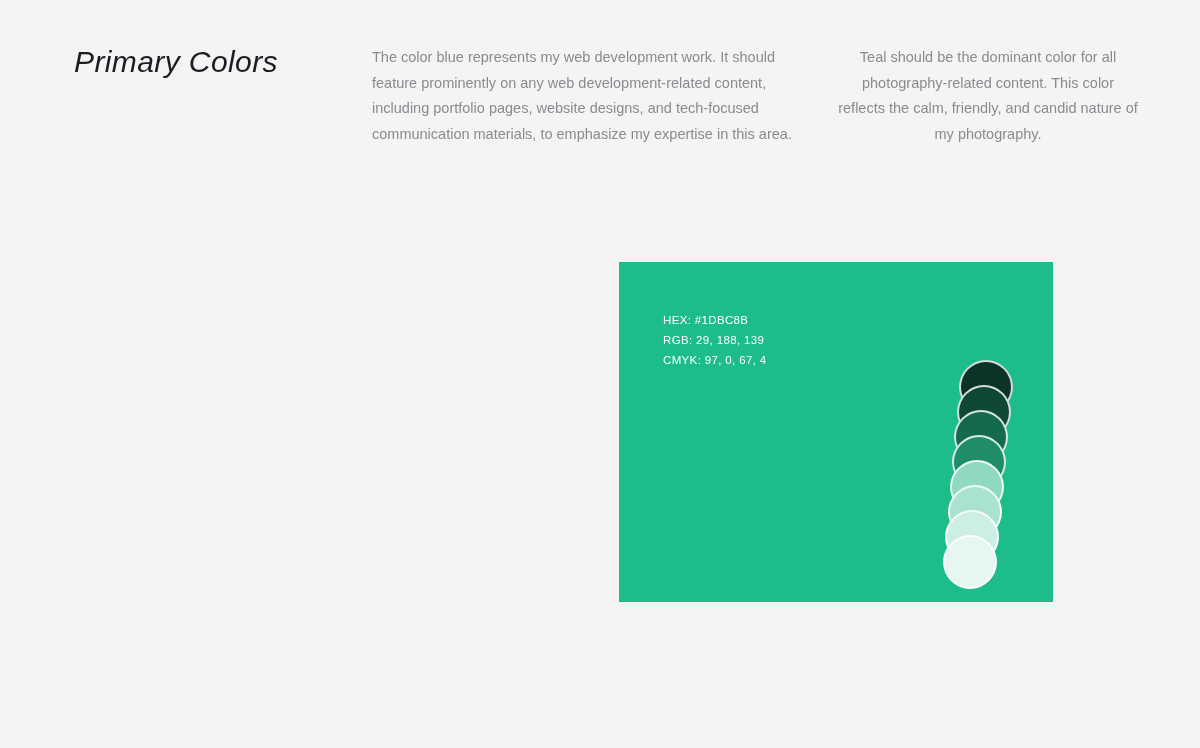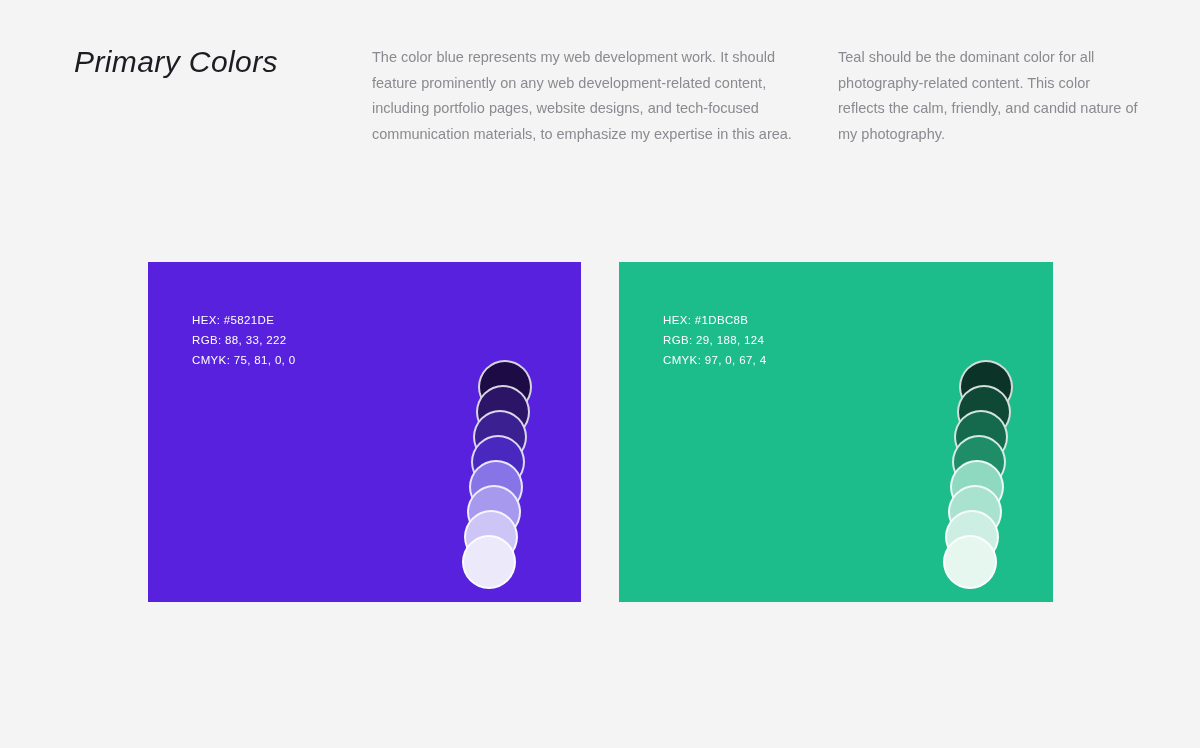--- a/index.html
+++ b/index.html
@@ -49,20 +49,21 @@
   }
   .desc-blue {
     left: 372px;
     top: 45px;
     width: 428px;
   }
   .desc-teal {
     left: 838px;
     top: 45px;
     width: 300px;
+    text-align: center;
   }
 
   
   .cards {
     position: absolute;
     left: 0;
     top: 0;
     width: 1200px;
     height: 748px;
   }
@@ -119,42 +120,25 @@
 <div class="header-row">
   <h1 class="page-title">Primary Colors</h1>
 
   <p class="desc desc-blue">The color blue represents my web development work. It should feature prominently on any web development-related content, including portfolio pages, website designs, and tech-focused communication materials, to emphasize my expertise in this area.</p>
 
   <p class="desc desc-teal">Teal should be the dominant color for all photography-related content. This color reflects the calm, friendly, and candid nature of my photography.</p>
 </div>
 
 <div class="cards">
 
-  <div class="swatch-card card-blue" id="card-blue" style="background: rgb(88, 33, 222);">
-    <div class="swatch-meta">
-      <div>HEX: #5821DE</div>
-      <div>RGB: 88, 33, 222</div>
-      <div>CMYK: 75, 81, 0, 0</div>
-    </div>
-    <div class="circle-stack" id="stack-blue">
-        <div class="shade-circle" style="background: rgb(28, 11, 68); top: 0px; left: 18px; z-index: 1;"></div>
-        <div class="shade-circle" style="background: rgb(44, 21, 102); top: 25px; left: 15.7px; z-index: 2;"></div>
-        <div class="shade-circle" style="background: rgb(58, 32, 144); top: 50px; left: 13.4px; z-index: 3;"></div>
-        <div class="shade-circle" style="background: rgb(72, 40, 191); top: 75px; left: 11.1px; z-index: 4;"></div>
-        <div class="shade-circle" style="background: rgb(135, 117, 232); top: 100px; left: 8.8px; z-index: 5;"></div>
-        <div class="shade-circle" style="background: rgb(167, 153, 238); top: 125px; left: 6.5px; z-index: 6;"></div>
-        <div class="shade-circle" style="background: rgb(205, 197, 245); top: 150px; left: 4.2px; z-index: 7;"></div>
-        <div class="shade-circle" style="background: rgb(236, 233, 251); top: 175px; left: 1.9px; z-index: 8;"></div>
-      </div>
-  </div>
 
   <div class="swatch-card card-teal" id="card-teal" style="background: rgb(29, 188, 139); padding-left: 12px;">
     <div class="swatch-meta">
       <div>HEX: #1DBC8B</div>
-      <div>RGB: 29, 188, 124</div>
+      <div>RGB: 29, 188, 139</div>
       <div>CMYK: 97, 0, 67, 4</div>
     </div>
     <div class="circle-stack teal-stack" id="stack-teal">
         <div class="shade-circle" style="background: rgb(12, 51, 39); top: 0px; left: 18px; z-index: 1;"></div>
         <div class="shade-circle" style="background: rgb(15, 72, 52); top: 25px; left: 15.7px; z-index: 2;"></div>
         <div class="shade-circle" style="background: rgb(21, 106, 77); top: 50px; left: 13.4px; z-index: 3;"></div>
         <div class="shade-circle" style="background: rgb(30, 141, 104); top: 75px; left: 11.1px; z-index: 4;"></div>
         <div class="shade-circle" style="background: rgb(143, 217, 192); top: 100px; left: 8.8px; z-index: 5;"></div>
         <div class="shade-circle" style="background: rgb(169, 226, 207); top: 125px; left: 6.5px; z-index: 6;"></div>
         <div class="shade-circle" style="background: rgb(205, 238, 226); top: 150px; left: 4.2px; z-index: 7;"></div>

